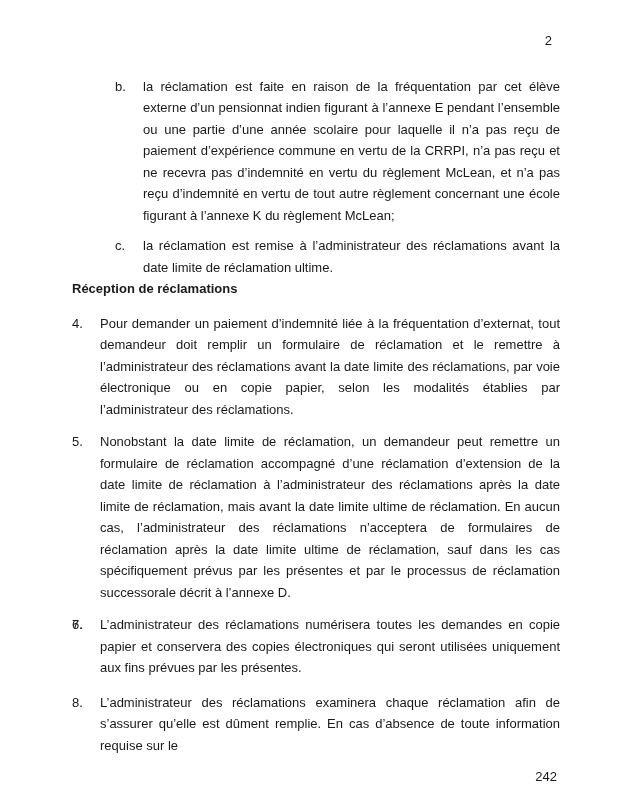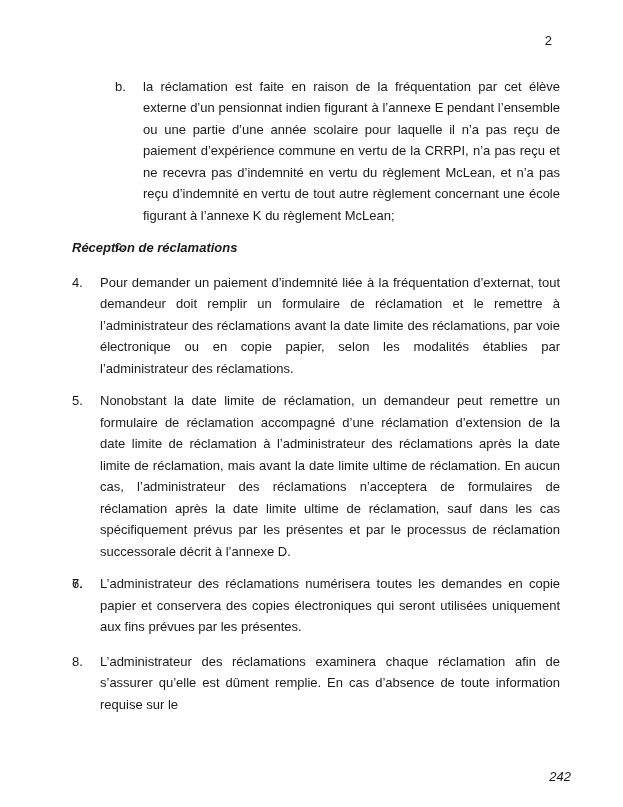--- a/index.html
+++ b/index.html
@@ -35,23 +35,21 @@
   }
   .sub-item + .sub-item {
     margin-top: 9px;
   }
   .sub-item .item-label {
     position: absolute;
     left: 0;
     top: 0;
   }
   .section-heading {
-    margin-top: 11px;
     font-weight: bold;
-    font-style: italic;
   }
   .num-item {
     position: relative;
     padding-left: 28px;
     text-align: justify;
     margin-top: 11px;
   }
   .num-item.first {
     margin-top: 13px;
   }
@@ -59,38 +57,38 @@
     margin-top: 13px;
   }
   .num-item .item-number {
     position: absolute;
     left: 0;
     top: 0;
   }
   .page-num-footer {
     position: absolute;
     top: 766px;
-    right: 52px;
-    font-style: italic;
+    right: 66px;
   }
 </style>
 </head>
 <body>
 
 <div class="page">
 
   <div class="page-num-header">2</div>
 
   <div class="lettered-list">
     <div class="sub-item">
       <span class="item-label">b.</span>
       <span>la réclamation est faite en raison de la fréquentation par cet élève externe d’un pensionnat indien figurant à l’annexe E pendant l’ensemble ou une partie d’une année scolaire pour laquelle il n’a pas reçu de paiement d’expérience commune en vertu de la CRRPI, n’a pas reçu et ne recevra pas d’indemnité en vertu du règlement McLean, et n’a pas reçu d’indemnité en vertu de tout autre règlement concernant une école figurant à l’annexe K du règlement McLean;</span>
     </div>
     <div class="sub-item">
       <span class="item-label">c.</span>
+      <span>la réclamation est remise à l’administrateur des réclamations avant la date limite de réclamation ultime.</span>
     </div>
   </div>
 
   <div class="section-heading">Réception de réclamations</div>
 
   <div class="num-item first">
     <span class="item-number">4.</span>
     <span>Pour demander un paiement d’indemnité liée à la fréquentation d’externat, tout demandeur doit remplir un formulaire de réclamation et le remettre à l’administrateur des réclamations avant la date limite des réclamations, par voie électronique ou en copie papier, selon les modalités établies par l’administrateur des réclamations.</span>
   </div>
 

